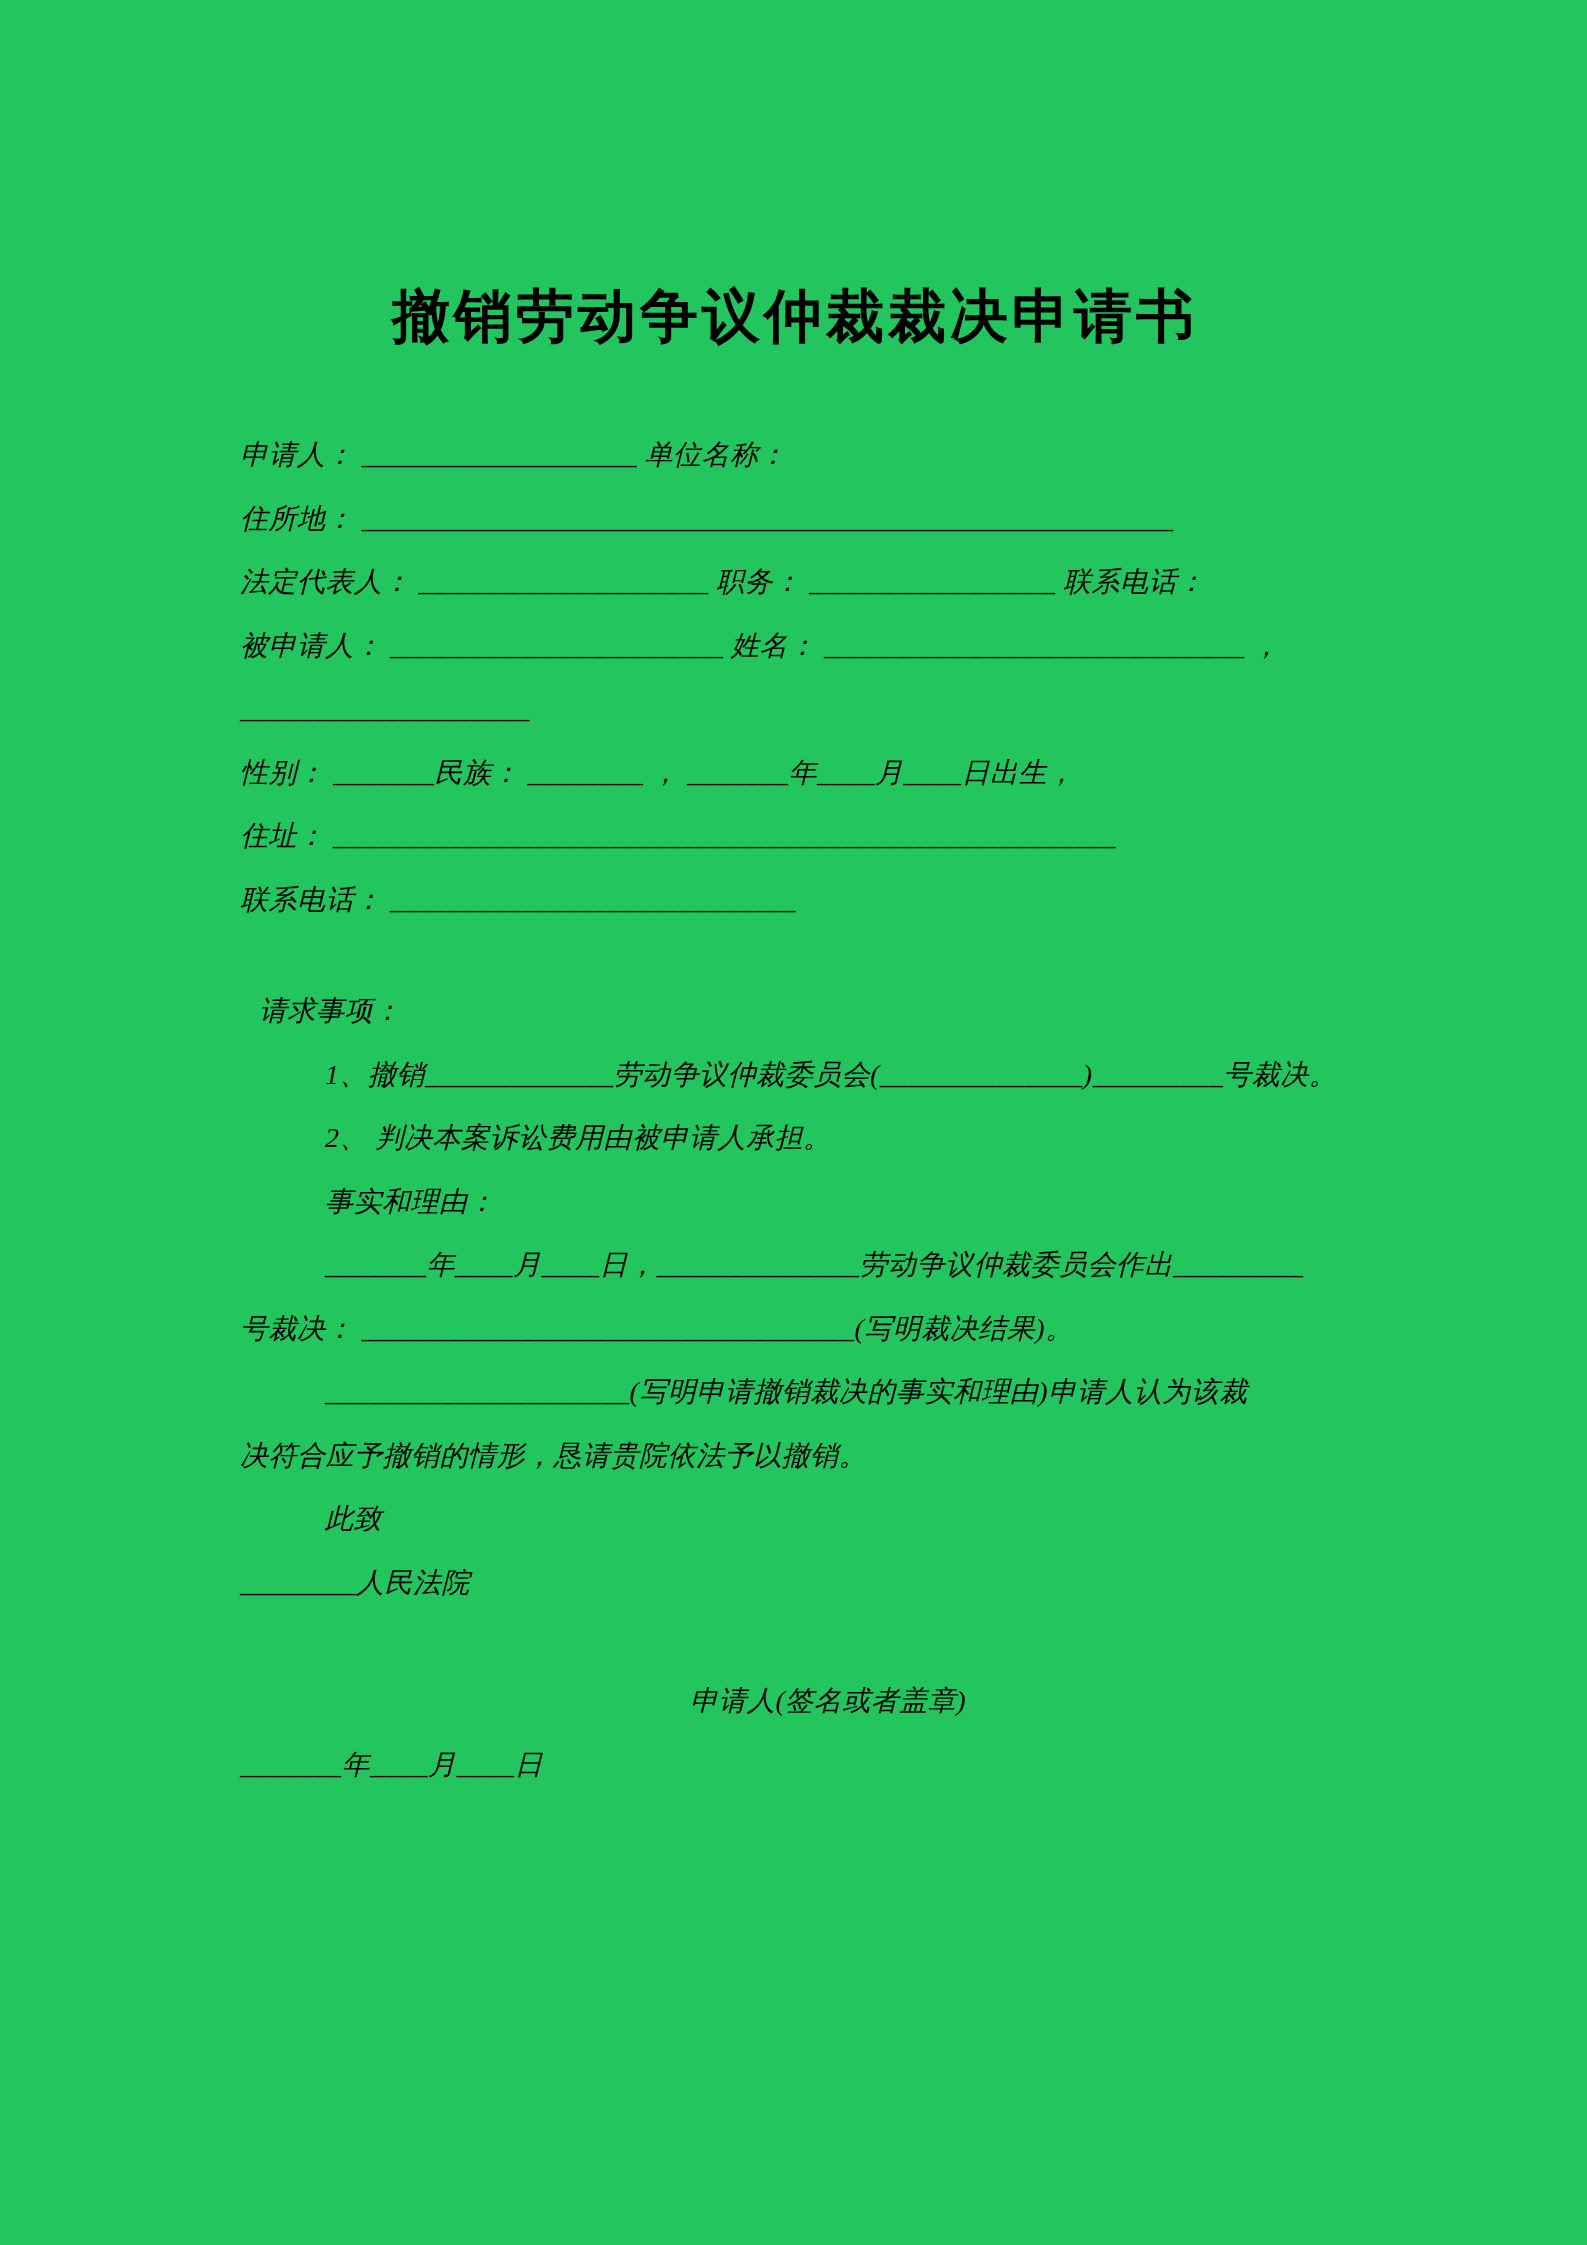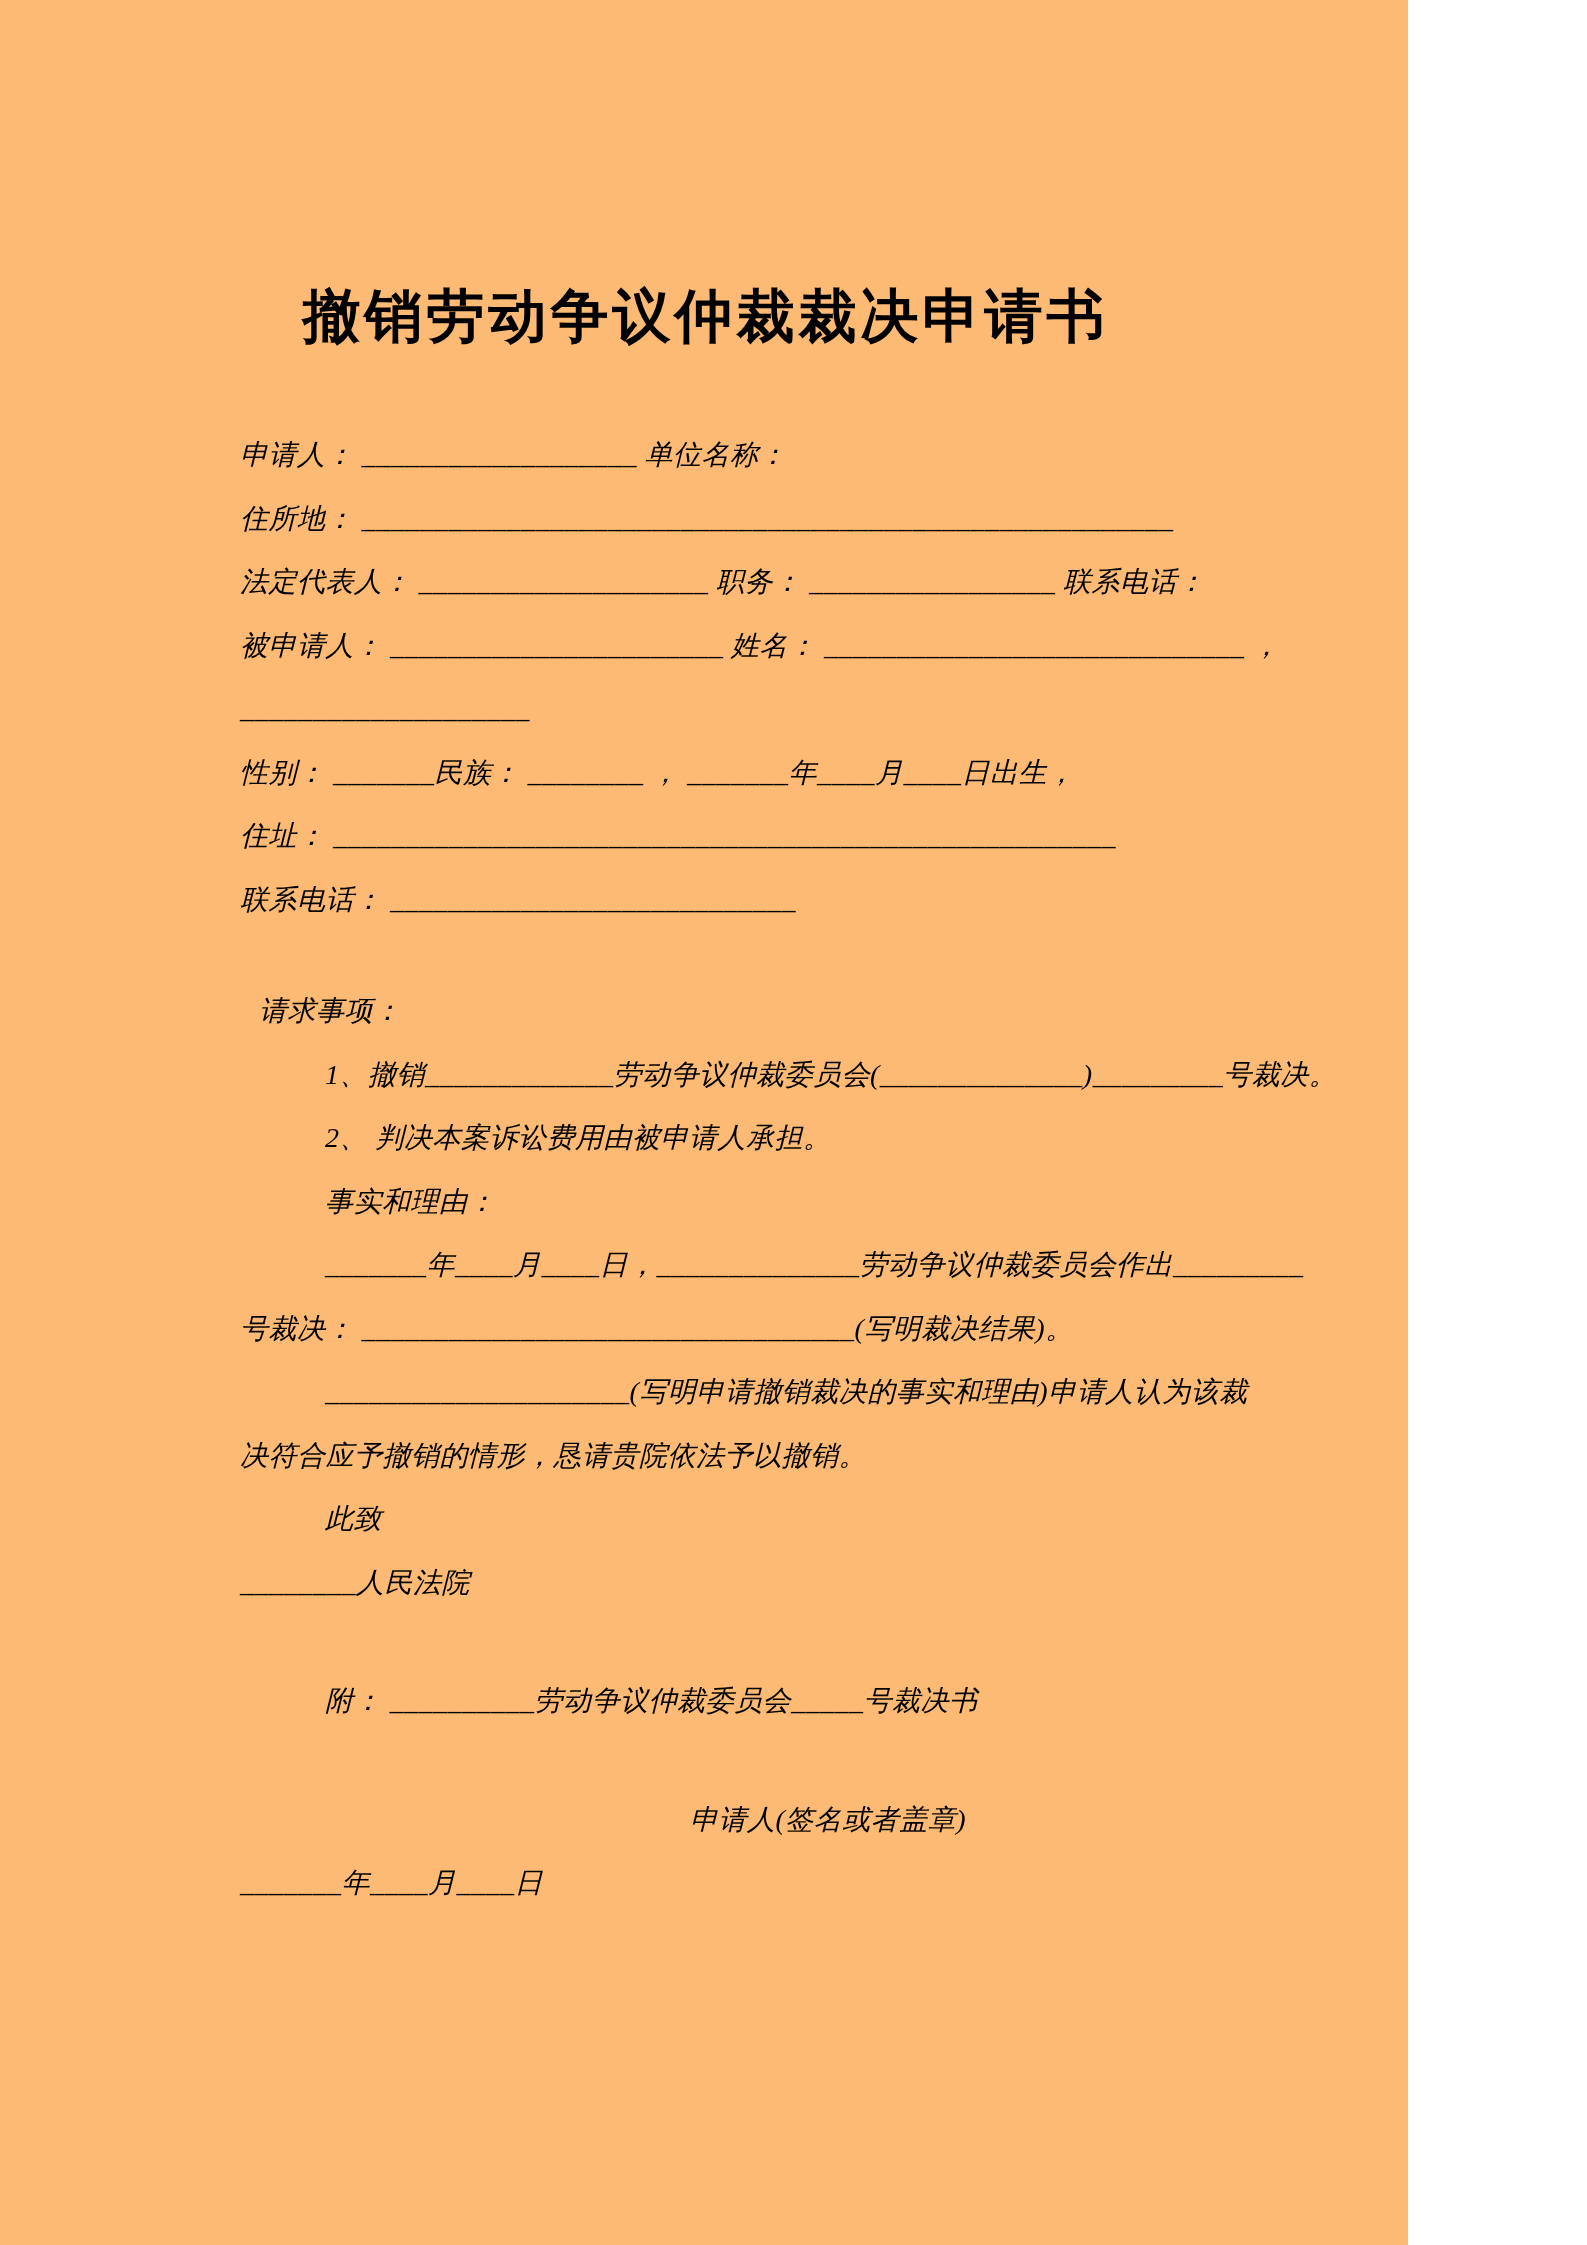--- a/index.html
+++ b/index.html
@@ -6,24 +6,24 @@
   body {
     width: 1587px;
     height: 2245px;
     background: #ffffff;
     color: #000000;
     font-family: "Liberation Serif", "DejaVu Serif", serif;
     overflow: hidden;
   }
   .page {
     box-sizing: border-box;
-    width: 1408px;
+    width: 1587px;
     height: 2245px;
     padding: 282px 237px 0 240px;
-    background: #fdba74;
+    background: #22c55e;
   }
   .doc-title {
     width: 100%;
     text-align: center;
     font-size: 58px;
     font-weight: bold;
     letter-spacing: 4px;
     line-height: 70px;
     margin-bottom: 71px;
     white-space: nowrap;
@@ -62,18 +62,17 @@
   <div class="line indent">1、撤销_____________劳动争议仲裁委员会(______________)_________号裁决。</div>
   <div class="line indent">2、 判决本案诉讼费用由被申请人承担。</div>
   <div class="line indent">事实和理由：</div>
   <div class="line indent">_______年____月____日，______________劳动争议仲裁委员会作出_________</div>
   <div class="line">号裁决： __________________________________(写明裁决结果)。</div>
   <div class="line indent">_____________________(写明申请撤销裁决的事实和理由)申请人认为该裁</div>
   <div class="line">决符合应予撤销的情形，恳请贵院依法予以撤销。</div>
   <div class="line indent">此致</div>
   <div class="line">________人民法院</div>
 
-  <div class="line indent gap-before-attachment">附： __________劳动争议仲裁委员会_____号裁决书</div>
 
   <div class="line signature-line gap-before-signature">申请人(签名或者盖章)</div>
   <div class="line date-line">_______年____月____日</div>
 
 </div>
 
 </body></html>

